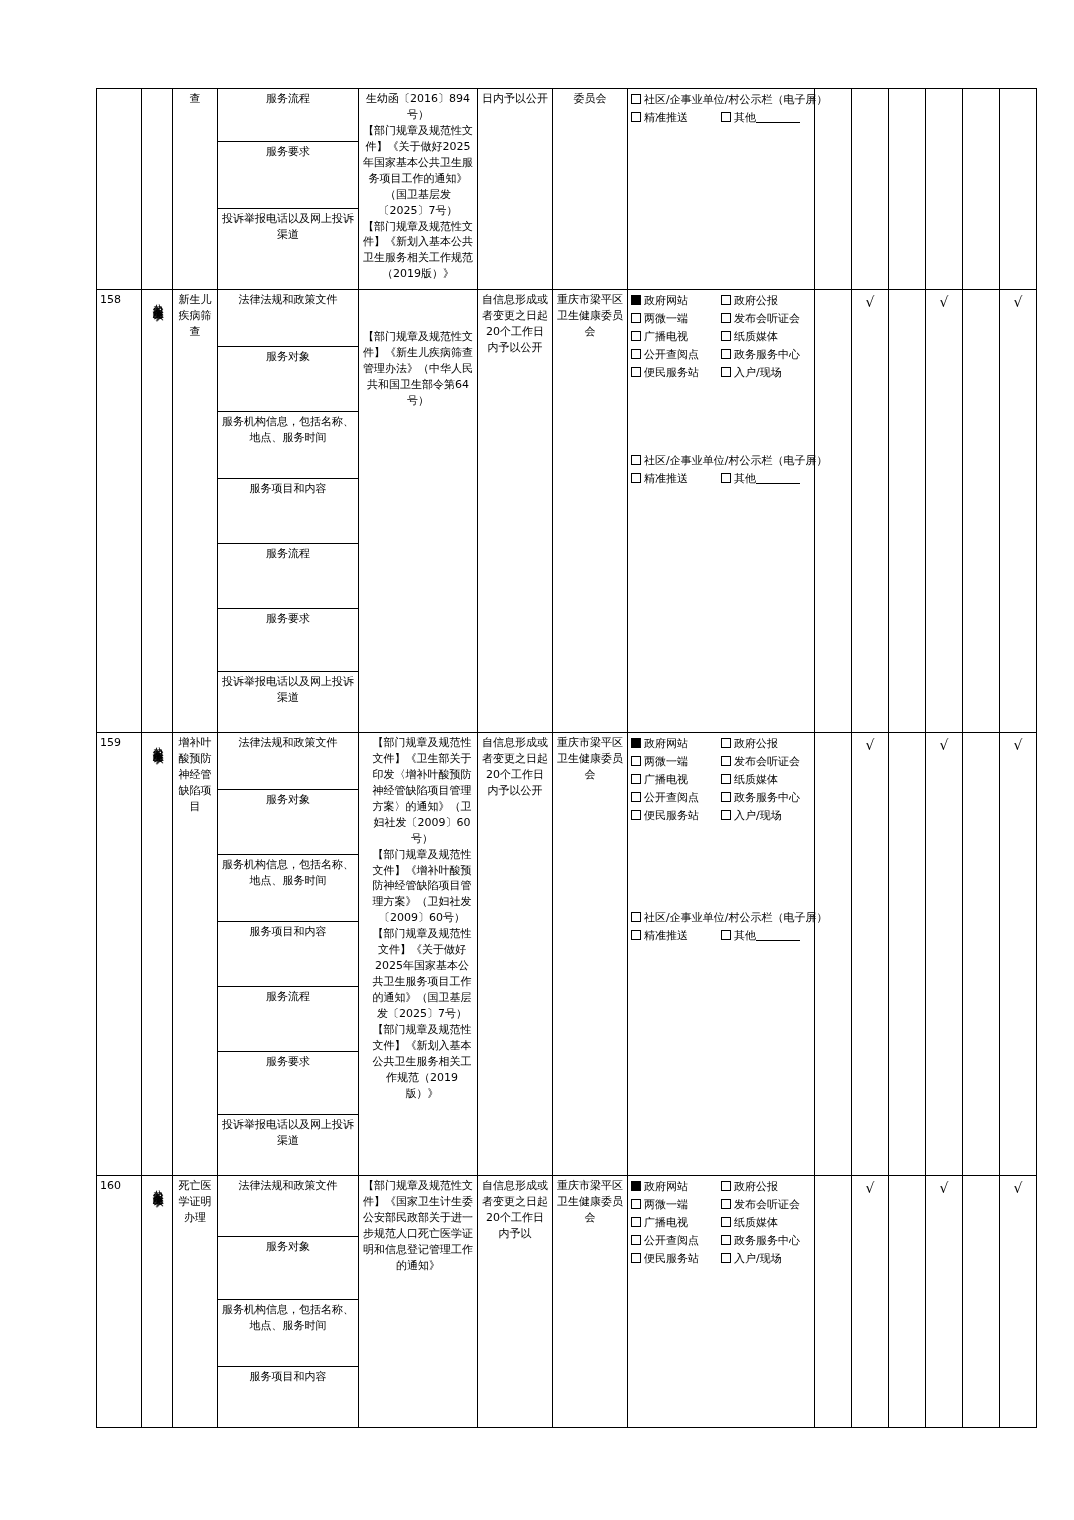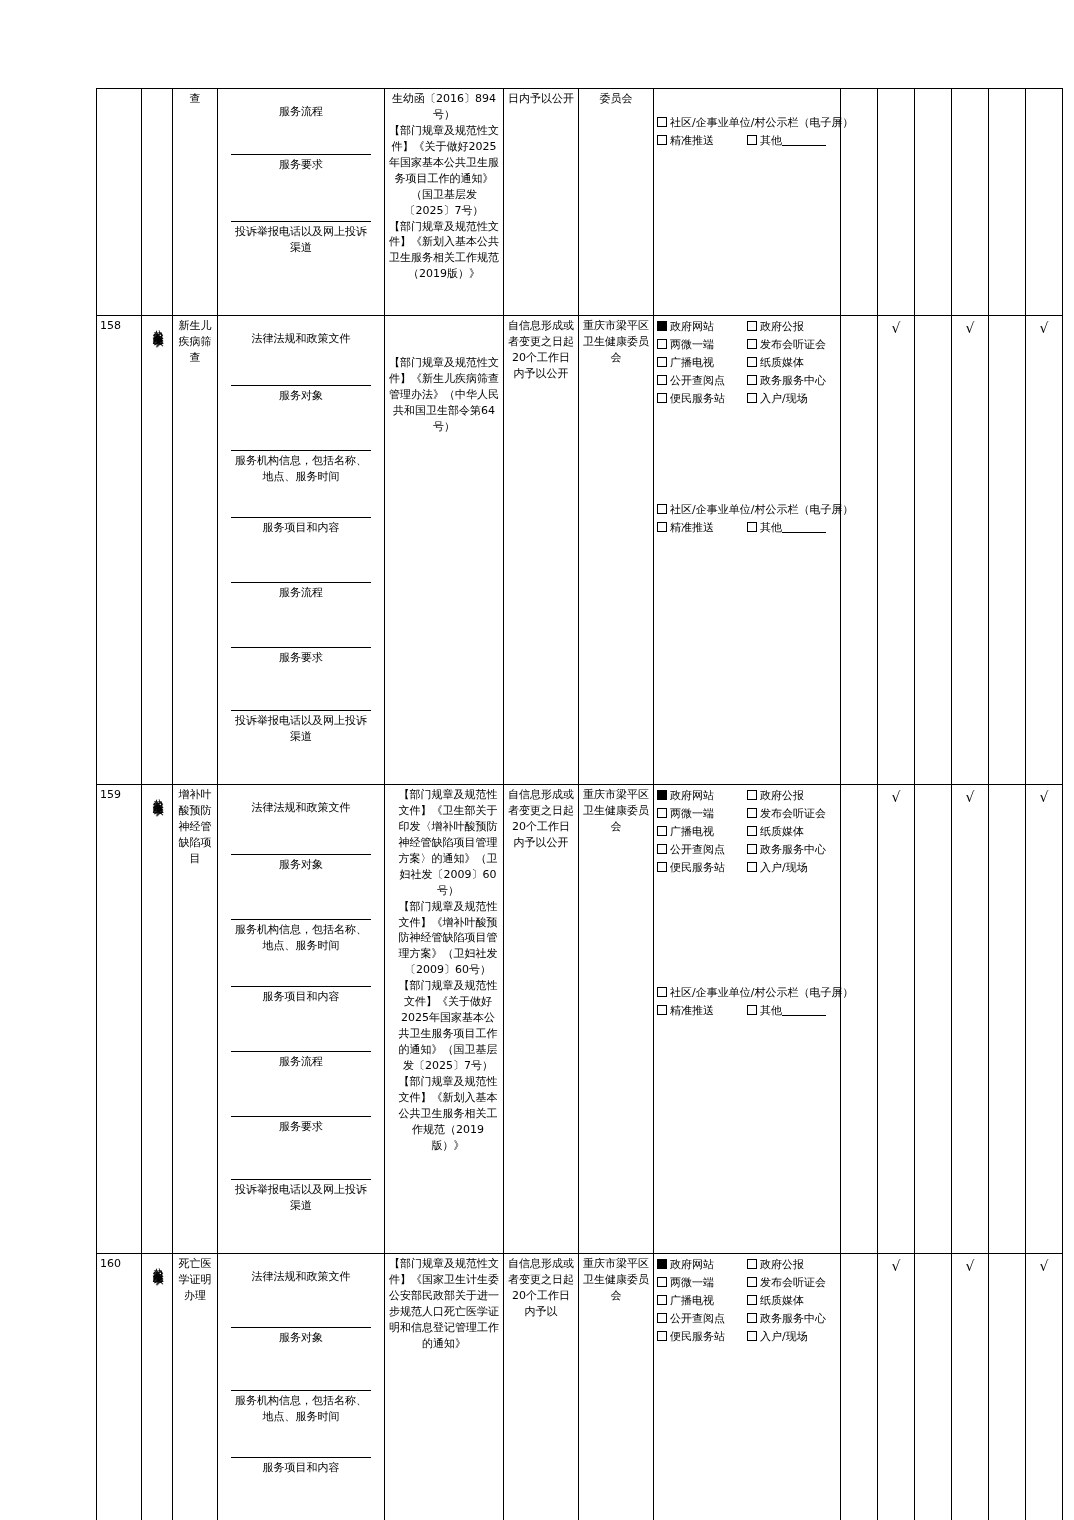--- a/index.html
+++ b/index.html
@@ -37,24 +37,24 @@
     letter-spacing:1px;
     display:inline-block;
     line-height:1.15;
   }
   .nest{width:100%;border-collapse:collapse;}
   .nest td{border:1px solid #000;padding:6px 2px;text-align:center;vertical-align:middle;}
   .nest td:first-child{border-left:none;}
   .nest td:last-child{border-right:none;}
   .nest tr:first-child td{border-top:none;}
   .nest tr:last-child td{border-bottom:none;margin-left:15px;}
-  .pad0{padding:13px !important;}
+  .pad0{padding:0 !important;}
   .chk-grid{display:flex;flex-wrap:wrap;}
   .chk{width:50%;box-sizing:border-box;padding:1px 0;white-space:nowrap;font-size:11px;}
-  .chk.full{width:100%;margin-top:23px;}
+  .chk.full{width:100%;}
   .box{display:inline-block;width:8px;height:8px;border:1px solid #000;margin-right:3px;vertical-align:-1px;background:#fff;}
   .box.filled{background:#000;}
   .blank-line{display:inline-block;width:44px;border-bottom:1px solid #000;vertical-align:-2px;}
   .gap{height:14px;}
   .tick{font-size:14px;}
 </style>
 </head>
 <body>
 
 <div class="page">

